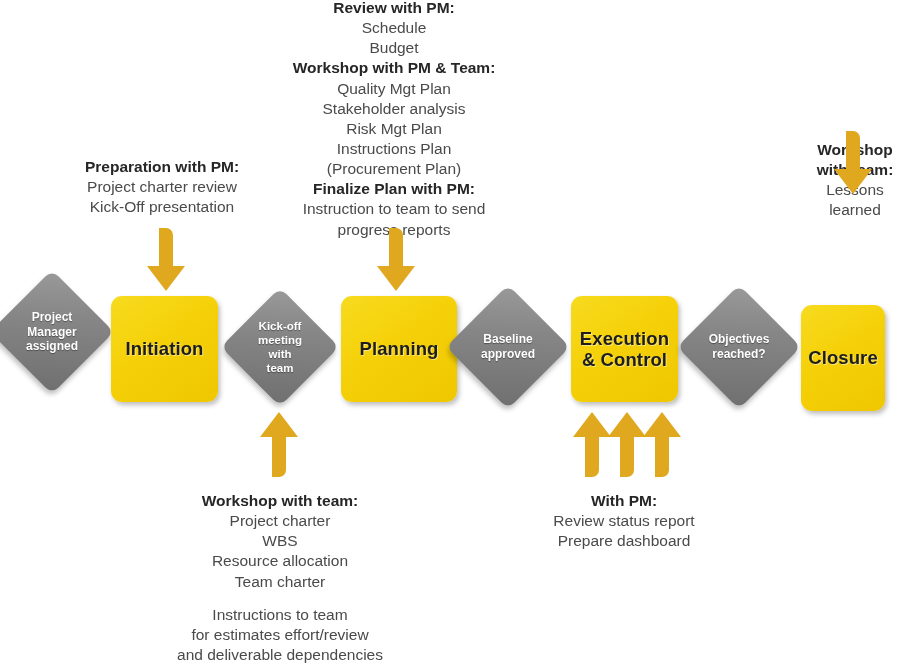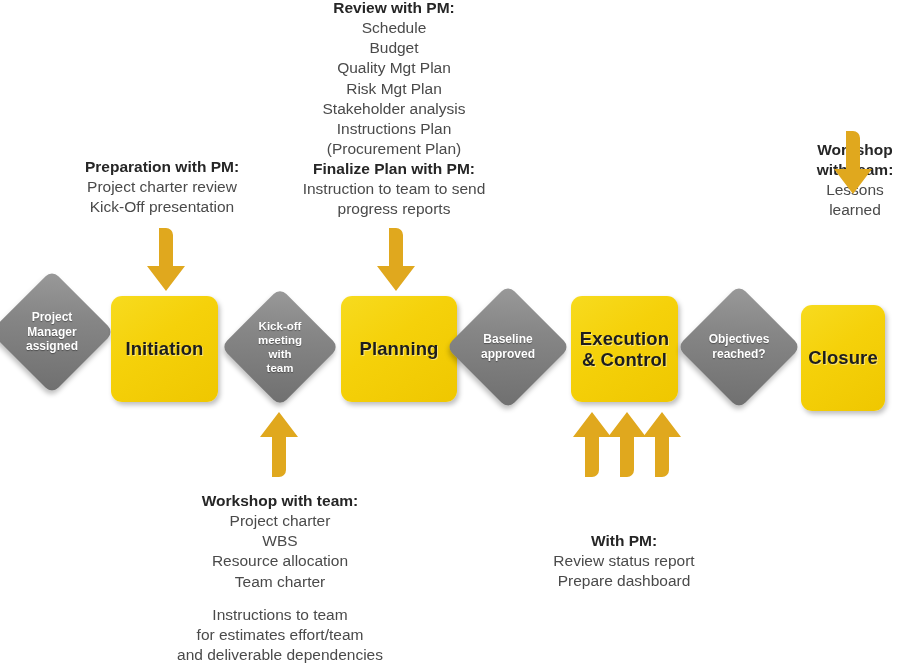--- a/index.html
+++ b/index.html
@@ -53,23 +53,24 @@
 </style>
 </head>
 <body>
 
 <div id="stage">
 
   <div class="note" style="left:274px;top:-2px;width:240px;">
     <span class="hd">Review with PM:</span>
     <span class="ln">Schedule</span>
     <span class="ln">Budget</span>
+    <span class="hd">Workshop with PM &amp; Team:</span>
     <span class="ln">Quality Mgt Plan</span>
+    <span class="ln">Stakeholder analysis</span>
     <span class="ln">Risk Mgt Plan</span>
-    <span class="ln">Stakeholder analysis</span>
     <span class="ln">Instructions Plan</span>
     <span class="ln">(Procurement Plan)</span>
     <span class="hd">Finalize Plan with PM:</span>
     <span class="ln">Instruction to team to send</span>
     <span class="ln">progress reports</span>
   </div>
 
   <div class="note" style="left:58px;top:157px;width:208px;">
     <span class="hd">Preparation with PM:</span>
     <span class="ln">Project charter review</span>
@@ -160,24 +161,24 @@
   </div>
 
   <div class="note" style="left:160px;top:491px;width:240px;">
     <span class="hd">Workshop with team:</span>
     <span class="ln">Project charter</span>
     <span class="ln">WBS</span>
     <span class="ln">Resource allocation</span>
     <span class="ln">Team charter</span>
     <span class="gap"></span>
     <span class="ln">Instructions to team</span>
-    <span class="ln">for estimates effort/team</span>
+    <span class="ln">for estimates effort/review</span>
     <span class="ln">and deliverable dependencies</span>
     <span class="ln">to be sent to PM</span>
   </div>
 
-  <div class="note" style="left:528px;top:491px;width:192px;margin-top:40px;">
+  <div class="note" style="left:528px;top:491px;width:192px;">
     <span class="hd">With PM:</span>
     <span class="ln">Review status report</span>
     <span class="ln">Prepare dashboard</span>
   </div>
 
 </div>
 
 </body></html>

